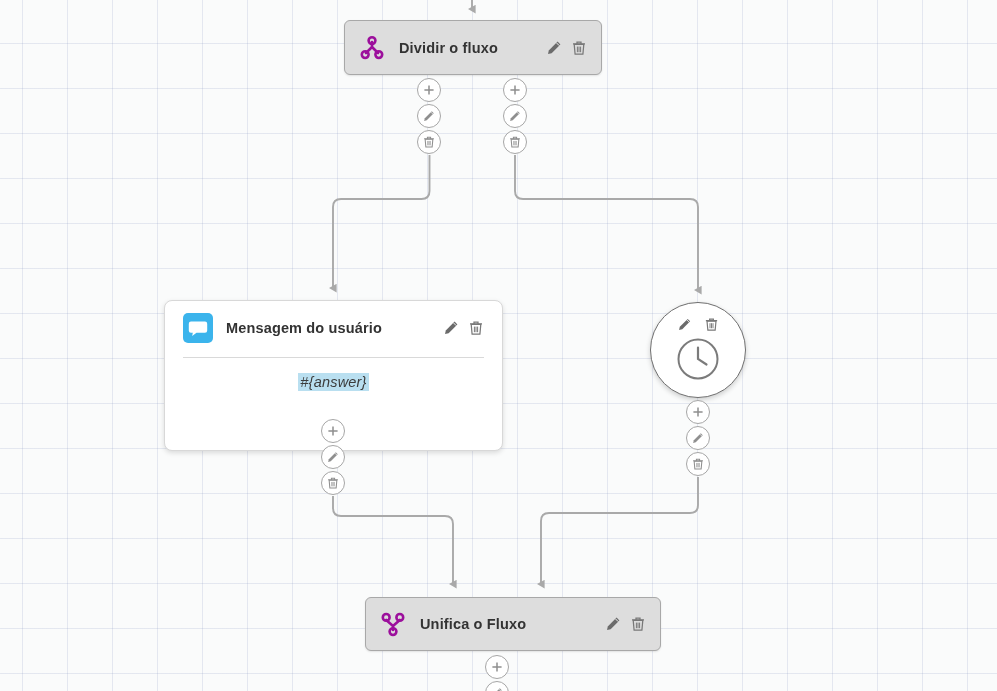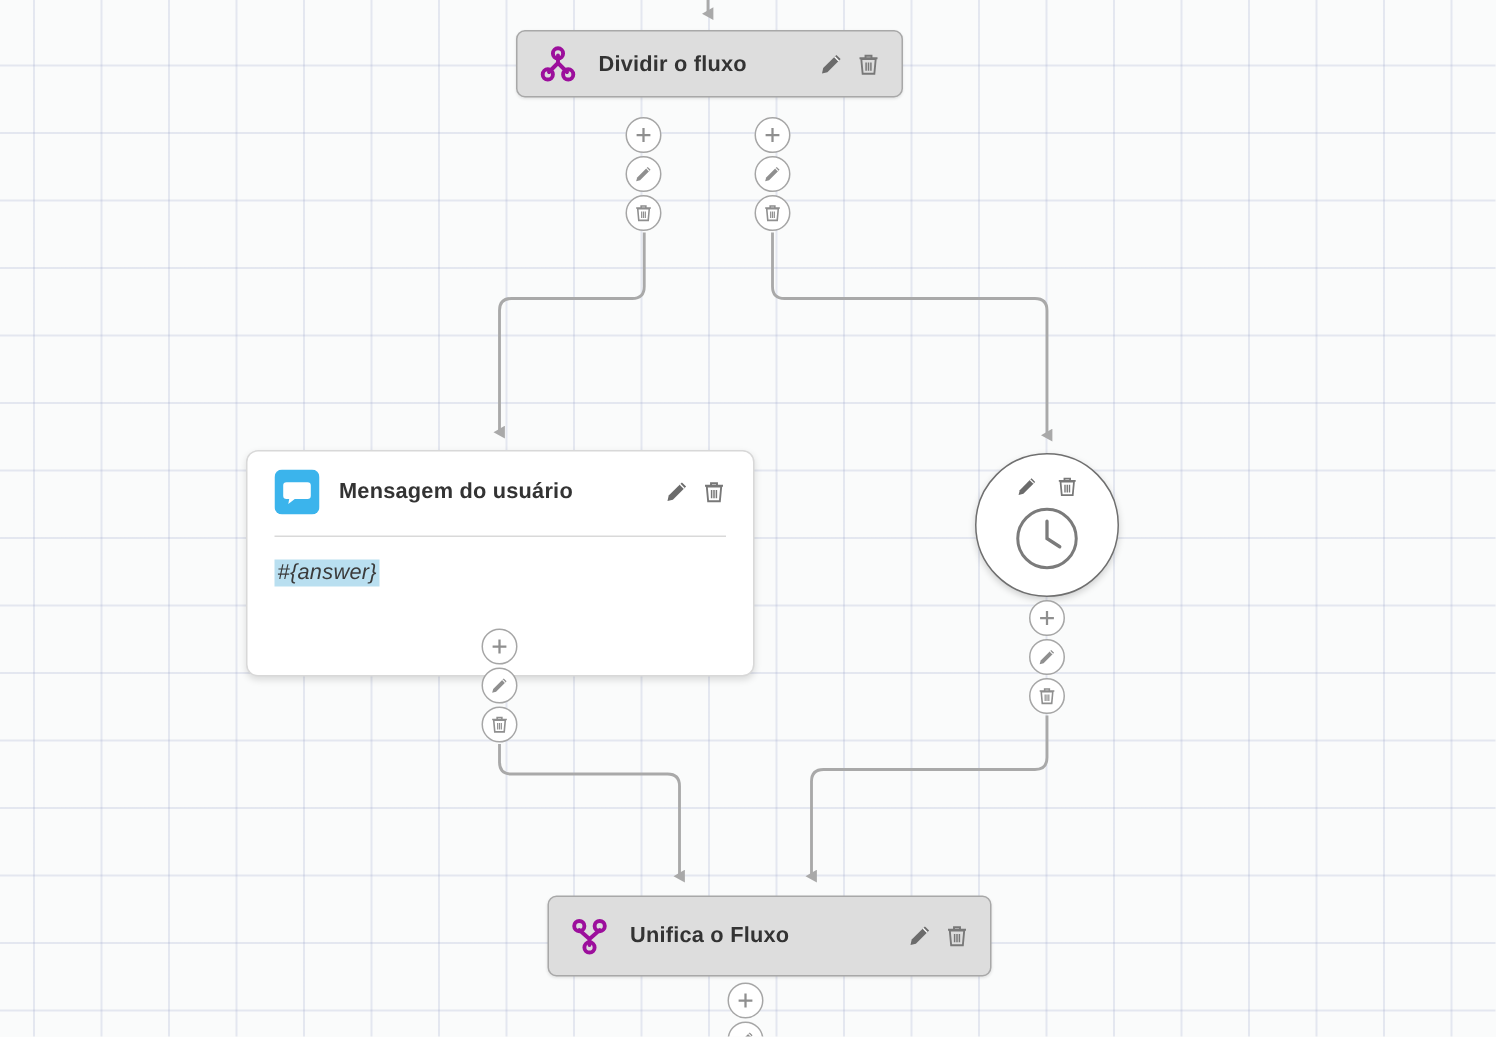--- a/index.html
+++ b/index.html
@@ -107,21 +107,21 @@
 
   .divider {
     height: 1px;
     background: #d9d9d9;
     width: 100%;
     margin-top: 14px;
   }
 
   .node-body {
     margin-top: 15px;
-    text-align: left;
+    text-align: center;
     width: 100%;
   }
 
   .var-chip {
     font-style: italic;
     font-size: 14.5px;
     color: #3b3b3b;
     background: #b9dff0;
     padding: 1px 2px;
     letter-spacing: 0.2px;
@@ -198,21 +198,21 @@
       <path d="M429.5,155 L429.5,191 Q429.5,199 421.5,199 L341,199 Q333,199 333,207 L333,288" marker-end="url(#arrow)"></path>
 
       <path d="M515,155 L515,191 Q515,199 523,199 L690,199 Q698,199 698,207 L698,290" marker-end="url(#arrow)"></path>
 
       <path d="M333,496 L333,508 Q333,516 341,516 L445,516 Q453,516 453,524 L453,584" marker-end="url(#arrow)"></path>
 
       <path d="M698,477 L698,505 Q698,513 690,513 L549,513 Q541,513 541,521 L541,584" marker-end="url(#arrow)"></path>
     </g>
   </svg>
 
-  <div class="node node-gray" style="left:344px; top:20px; width:258px; height:45px;">
+  <div class="node node-gray" style="left:344px; top:20px; width:258px; height:55px;">
     <span class="node-icon">
       <svg width="26" height="26" viewBox="0 0 26 26">
         <path d="M13 7 L13 12 M13 12 L7 18 M13 12 L19 18" stroke="#9c0f9c" stroke-width="2.6" fill="none" stroke-linecap="round"></path>
         <circle cx="13" cy="5.6" r="3.4" fill="none" stroke="#9c0f9c" stroke-width="2.6"></circle>
         <circle cx="6.2" cy="19.6" r="3.4" fill="none" stroke="#9c0f9c" stroke-width="2.6"></circle>
         <circle cx="19.8" cy="19.6" r="3.4" fill="none" stroke="#9c0f9c" stroke-width="2.6"></circle>
       </svg>
     </span>
     <span class="node-title" style="margin-left:14px;">Dividir o fluxo</span>
     <span class="title-spacer"></span>

